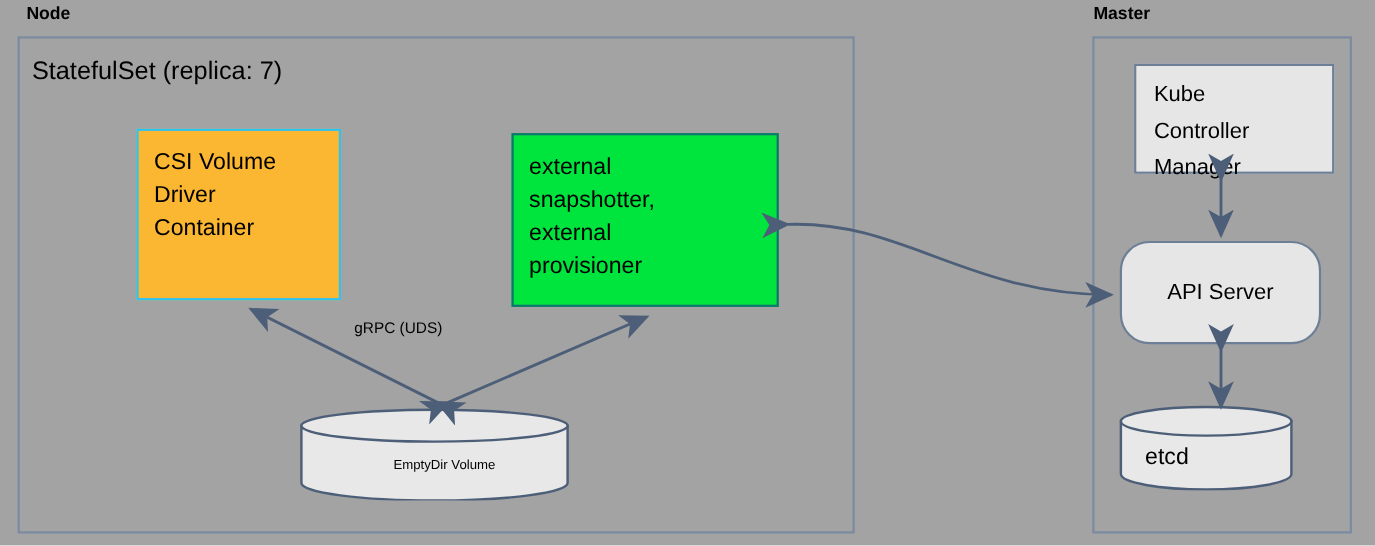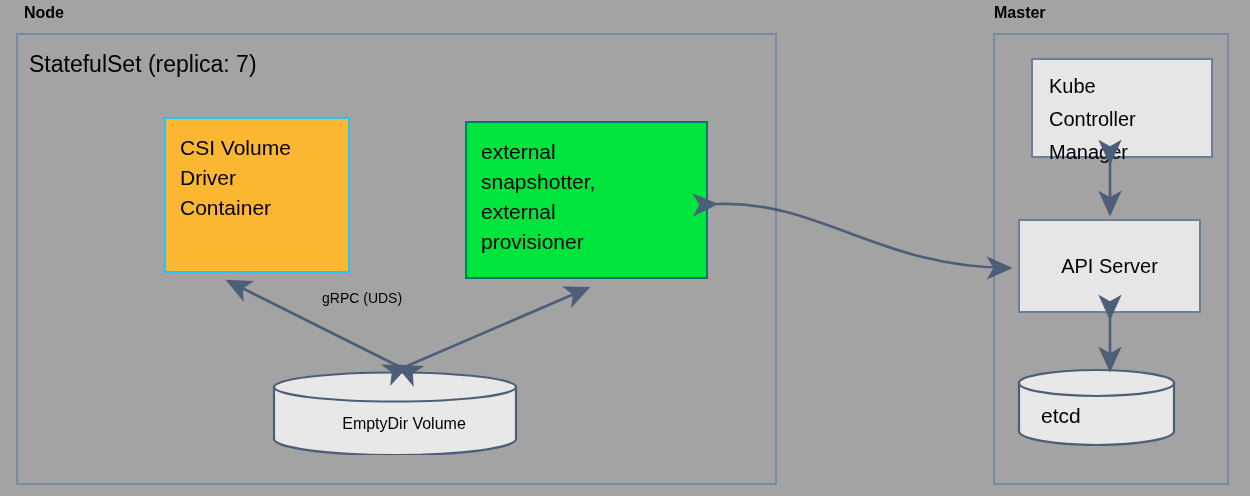--- a/index.html
+++ b/index.html
@@ -44,21 +44,20 @@
     top: 14px;
     right: 6px;
     font-size: 21px;
     line-height: 30px;
     color: #000000;
     white-space: pre-line;
   }
   .box-orange {
     background: #fbb731;
     border: 2px solid #2bc3f5;
-    margin-left: 40px;
   }
   .box-green {
     background: #00e53d;
     border: 2px solid #0f766e;
   }
   .box-grey {
     background: #e6e6e6;
     border: 2px solid #6d7f96;
   }
   .box-grey .node-text {
@@ -76,21 +75,21 @@
   }
   .cylinder {
     position: absolute;
   }
   .cylinder svg { display: block; }
   .cylinder .cyl-text {
     position: absolute;
     left: 18px;
     right: 0;
     text-align: center;
-    font-size: 16px;
+    font-size: 12px;
     color: #000000;
   }
   .edge-label {
     position: absolute;
     font-size: 14px;
     color: #000000;
     white-space: nowrap;
   }
   svg.arrows {
     position: absolute;
@@ -135,21 +134,21 @@
 
   <div class="zone-label" style="left:994px; top:4px;">Master</div>
   <div class="zone-box" style="left:993px; top:33px; width:236px; height:452px;"></div>
 
   <div class="node-box box-grey" style="left:1019px; top:58px; width:182px; height:100px;margin-left:12px;">
     <div class="node-text">Kube
 Controller
 Manager</div>
   </div>
 
-  <div class="node-box box-grey centered" style="left:1018px; top:219px; width:183px; height:94px;">
+  <div class="node-box box-grey centered" style="left:1018px; top:219px; width:183px; height:94px;border-radius:27px;">
     <div class="node-text">API Server</div>
   </div>
 
   <div class="cylinder" style="left:1017px; top:368px;">
     <svg width="159" height="78" viewBox="0 0 159 78">
       <path d="M2,15 L2,63 A77.5,14 0 0,0 157,63 L157,15 Z" fill="#e8e8e8" stroke="#4d5f78" stroke-width="2.2"></path>
       <ellipse cx="79.5" cy="15" rx="77.5" ry="13" fill="#e8e8e8" stroke="#4d5f78" stroke-width="2.2"></ellipse>
     </svg>
     <div class="cyl-text" style="top:36px; font-size:21px; text-align:left; left:24px;">etcd</div>
   </div>

